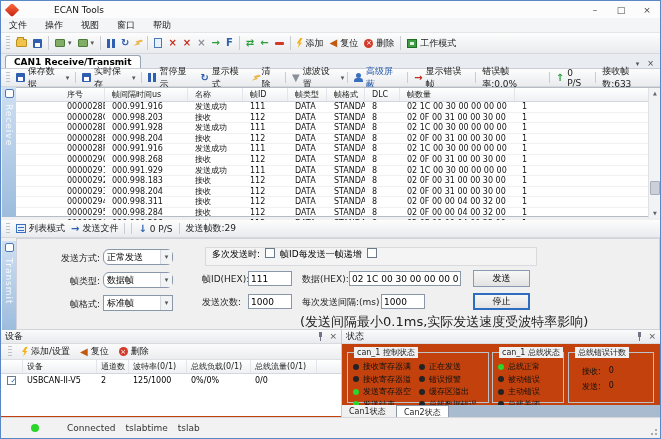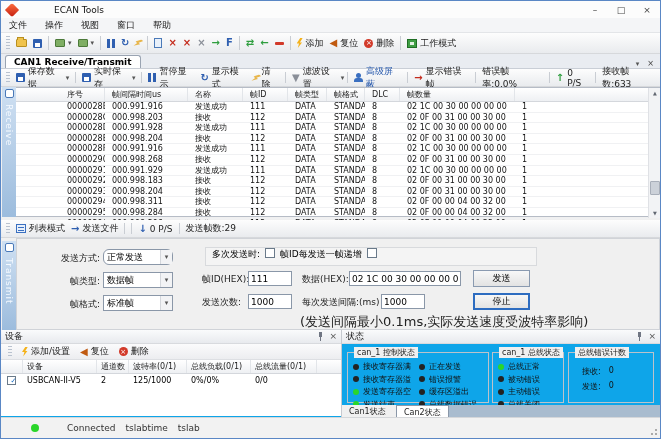--- a/index.html
+++ b/index.html
@@ -87,21 +87,21 @@
   .sel{position:absolute;height:16px;background:#fff;border:1px solid #8a97a8;font-size:9px;display:flex;align-items:center;padding-left:3px;}
   .sel .caret{margin-left:auto;width:12px;text-align:center;background:#f2f3f5;height:100%;display:flex;align-items:center;justify-content:center;border-left:1px solid #d4d7dc;}
   .inp{position:absolute;height:15px;background:#fff;border:1px solid #8a97a8;font-size:9px;padding:0 2px;}
   .btn{position:absolute;height:17px;background:linear-gradient(#f8f8f8,#e2e2e2);border:1px solid #8a9ab0;font-size:9px;display:flex;align-items:center;justify-content:center;}
   .btn.default{border:1px solid #2d6cc0;box-shadow:0 0 0 1px #2d6cc0 inset;}
   .multibox{position:absolute;left:188px;top:8px;width:332px;height:19px;border:1px solid #d8dadd;background:#f4f4f4;display:flex;align-items:flex-start;font-size:9px;gap:5px;padding-left:6px;}
   .cb{width:10px;height:10px;background:#fff;border:1px solid #6a7a8a;display:inline-flex;align-items:center;justify-content:center;font-size:8px;color:#1b6ec2;flex:none;}
   .note{position:absolute;left:283px;top:74px;font-size:13px;color:#222;white-space:nowrap;}
 
   
-  .bottom{position:absolute;left:0;top:329px;right:0;height:88px;background:#0ea5e9;display:flex;}
+  .bottom{position:absolute;left:0;top:329px;right:0;height:88px;background:#c2410c;display:flex;}
   .dev-panel{width:341px;border-right:1px solid #c6cad0;position:relative;}
   .stat-panel{flex:1;position:relative;}
   .panel-cap{height:14px;background:linear-gradient(#fafbfc,#e8eaee);border-bottom:1px solid #d8dade;display:flex;align-items:center;font-size:9px;color:#222;padding:0 4px;}
   .cap-right{margin-left:auto;display:flex;gap:5px;align-items:center;}
   .pin{width:7px;height:9px;position:relative;}
   .pin:before{content:"";position:absolute;left:2px;top:0;width:3px;height:5px;background:#707683;}
   .pin:after{content:"";position:absolute;left:3px;top:5px;width:1px;height:4px;background:#707683;}
   .cap-x{font-size:9px;color:#555;line-height:9px;}
   .dev-toolbar{height:16px;display:flex;align-items:center;gap:4px;padding-left:4px;background:linear-gradient(#fbfbfc,#ecedf0);border-bottom:1px solid #dddfe3;}
   .devgrid{display:grid;grid-template-columns:22px 74px 32px 58px 64px 66px 1fr;}
@@ -503,21 +503,21 @@
     <span class="vlabel">Transmit</span>
   </div>
 
   <div class="tx-panel">
     <span class="fl" style="left:20px;top:13px;width:63px;text-align:right;">发送方式:</span>
     <div class="sel" style="left:86px;top:10px;width:70px;border-radius:6px;">
         <span>正常发送</span>
         <span class="caret">▾</span>
       </div>
     <span class="fl" style="left:20px;top:36px;width:63px;text-align:right;">帧类型:</span>
-    <div class="sel" style="left:86px;top:33px;width:70px;">
+    <div class="sel" style="left:86px;top:33px;width:70px;border-radius:6px;">
         <span>数据帧</span>
         <span class="caret">▾</span>
       </div>
     <span class="fl" style="left:20px;top:59px;width:63px;text-align:right;">帧格式:</span>
     <div class="sel" style="left:86px;top:56px;width:70px;">
         <span>标准帧</span>
         <span class="caret">▾</span>
       </div>
 
     <div class="multibox">

